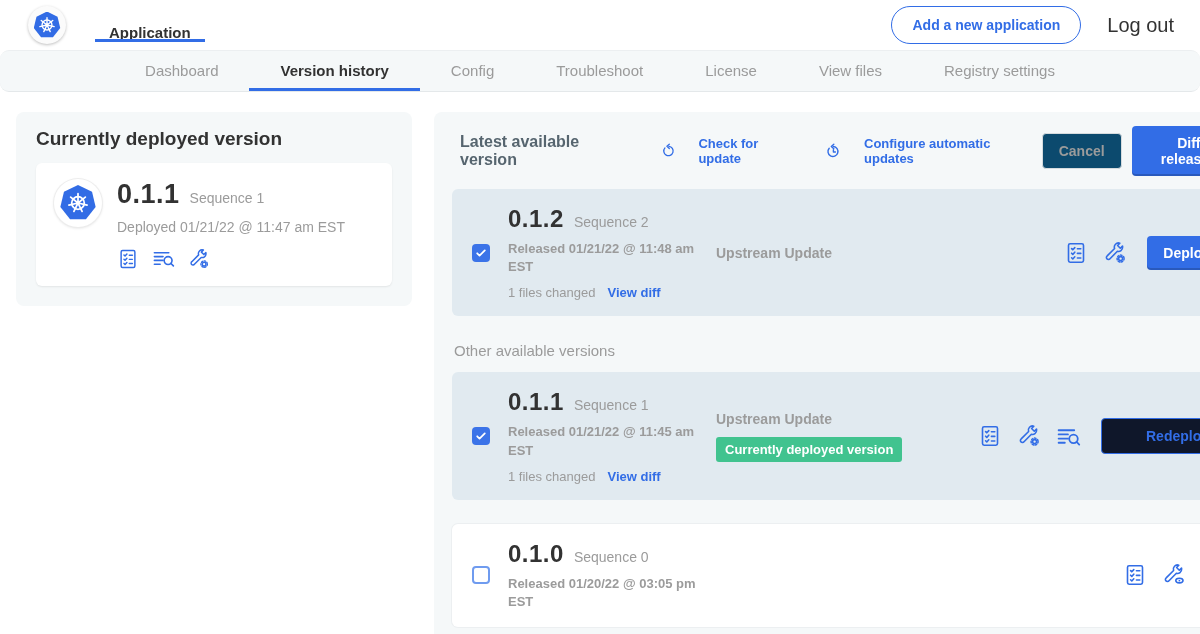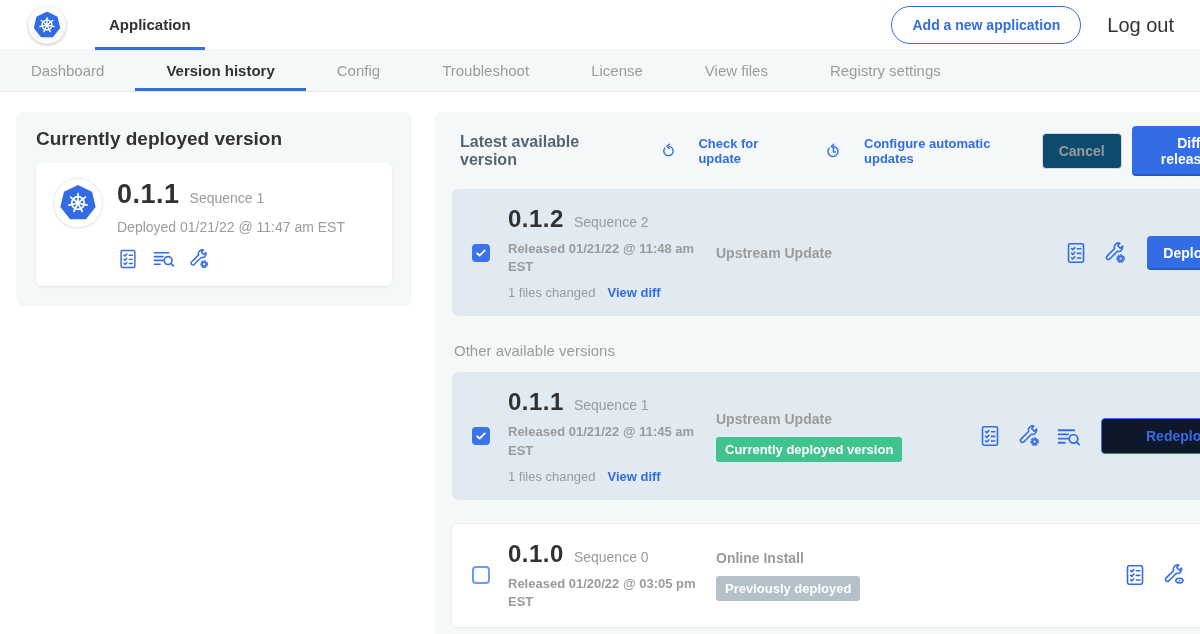--- a/index.html
+++ b/index.html
@@ -12,31 +12,31 @@
 
   
   .topnav { height:50px; display:flex; align-items:center; padding:0 26px 0 28px; background:#fff; }
   .logo-circle { width:38px; height:38px; border-radius:50%; background:#fbfbfb;
     box-shadow:0 1px 3px rgba(0,0,0,.25); display:flex; align-items:center; justify-content:center; flex:none; }
   .heptagon { background:#326ce5; clip-path:polygon(50% 0%,89% 19%,99% 61%,72% 95%,28% 95%,1% 61%,11% 19%);
     display:flex; align-items:center; justify-content:center; }
   .heptagon.sm { width:27px; height:27px; }
   .heptagon.lg { width:36px; height:36px; }
   .app-tabs { display:flex; height:50px; margin-left:20px; }
-  .app-tab { position:relative; padding:0 14px; margin:0 9px; line-height:50px;
+  .app-tab { position:relative; padding:0 14px; margin:8px 9px; line-height:50px;
     font-size:15px; font-weight:bold; color:#323232; cursor:pointer; }
   .app-tab.active::after { content:""; position:absolute; left:0; right:0; bottom:0; height:3px; background:#326de6; }
   .topnav-right { margin-left:auto; display:flex; align-items:center; gap:26px; }
   .pill-btn { background:#fff; border:1px solid #326de6; color:#326de6; font-weight:bold;
     font-size:14px; padding:10px 20px; border-radius:22px; font-family:inherit; cursor:pointer; }
   .logout { font-size:20px; color:#323232; cursor:pointer; }
 
   
   .subnav { height:42px; background:#f5f8f9; border-top:1px solid #eceff1; border-bottom:1px solid #e4e8ea;
-    display:flex; justify-content:flex-start; }
+    display:flex; justify-content:center;border-radius:9px; }
   .subnav-tab { padding:0 31px; line-height:39px; font-size:15px; color:#9b9b9b; cursor:pointer;
     border-bottom:3px solid transparent; }
   .subnav-tab.active { color:#323232; font-weight:bold; border-bottom-color:#326de6; }
 
   
   main { display:flex; align-items:flex-start; gap:22px; padding:20px 16px 0; }
 
   
   .deployed-card { width:396px; background:#f5f8f9; border-radius:8px; padding:16px 20px 20px; flex:none; }
   .deployed-card h2 { font-size:19px; font-weight:bold; color:#323232; margin-bottom:13px; }
@@ -316,24 +316,20 @@
 
     <div class="version-row plain">
       <div class="checkbox unchecked"></div>
       <div class="ver-col">
         <div class="ver-line">
           <span class="ver-big">0.1.0</span>
           <span class="seq">Sequence 0</span>
         </div>
         <div class="released">Released 01/20/22 @ 03:05 pm EST</div>
       </div>
-      <div class="src-col">
-        <div class="source">Online Install</div>
-        <span class="badge gray">Previously deployed</span>
-      </div>
       <div class="actions">
         <button class="icon-btn">
           <svg class="icon" width="24" height="24">
               <use href="#i-checklist"></use>
             </svg>
         </button>
         <button class="icon-btn">
           <svg class="icon" width="24" height="24">
               <use href="#i-wrench-eye"></use>
             </svg>

